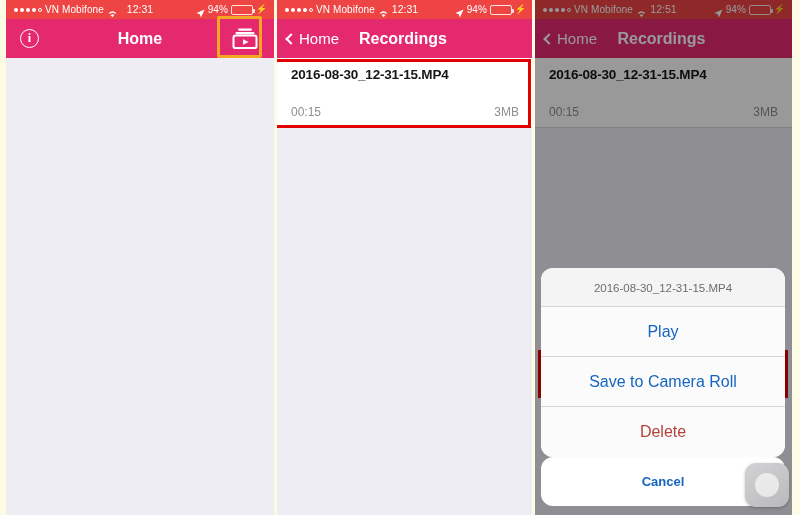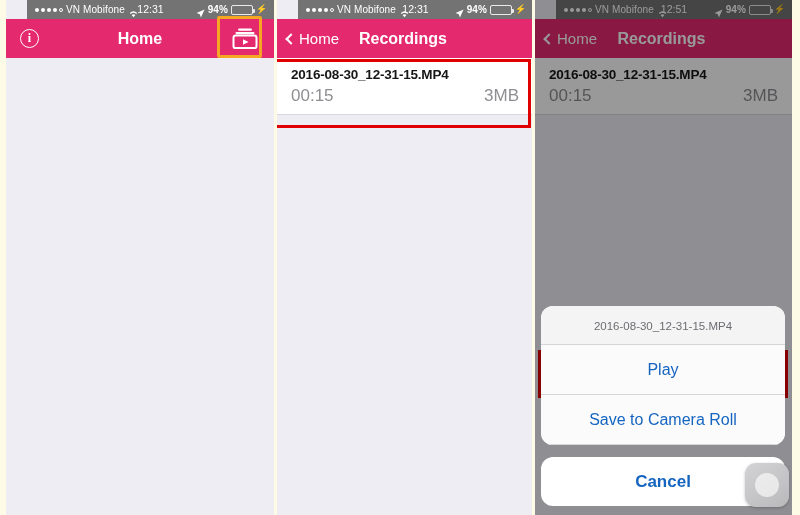--- a/index.html
+++ b/index.html
@@ -24,27 +24,26 @@
     overflow: hidden;
   }
   #panel-1 { left: 6px;   width: 268px; }
   #panel-2 { left: 277px; width: 256px; }
   #panel-3 { left: 535px; width: 257px; }
 
   
   .statusbar {
     position: relative;
     height: 19px;
-    background: #737373;
+    background: #ef4444;
     color: #ffffff;
     font-size: 10.5px;
     line-height: 19px;
     font-weight: bold;
     white-space: nowrap;
-    margin-left: 21px;
   }
   .sb-left {
     position: absolute; left: 8px; top: 0;
     display: flex; align-items: center; gap: 3px; height: 19px;
   }
   .dots { display: flex; align-items: center; gap: 2px; }
   .dot {
     width: 4px; height: 4px; border-radius: 50%;
     background: #ffffff;
   }
@@ -53,21 +52,21 @@
   .wifi { display:inline-block; width:11px; height:9px; }
   .sb-center {
     position: absolute; left: 0; right: 0; top: 0;
     text-align: center; font-size: 10.5px; font-weight: normal;
   }
   .sb-right {
     position: absolute; right: 6px; top: 0;
     display: flex; align-items: center; gap: 3px; height: 19px;
   }
   .loc-arrow { display:inline-block; width:9px; height:9px; }
-  .batt-pct { font-size: 10px; font-weight: bold; }
+  .batt-pct { font-size: 10px; font-weight: normal; }
   .batt {
     width: 22px; height: 10px;
     border: 1px solid rgba(255,255,255,.85);
     border-radius: 2px; position: relative; padding: 1px;
   }
   .batt-fill { height: 100%; width: 94%; background: #4cd455; border-radius: 1px; }
   .batt-cap {
     position: absolute; right: -3px; top: 3px;
     width: 2px; height: 4px; background: rgba(255,255,255,.85);
     border-radius: 0 1px 1px 0;
@@ -149,23 +148,23 @@
   .rec-row {
     background: #ffffff;
     padding: 9px 14px 8px 14px;
     border-bottom: 1px solid #d8d7de;
   }
   .rec-name {
     font-size: 13.5px; font-weight: bold; color: #161616;
     letter-spacing: -.2px;
   }
   .rec-meta {
-    margin-top: 4px;
+    margin-top: 23px;
     display: flex; justify-content: space-between;
-    font-size: 17px; color: #8e8e93;
+    font-size: 12px; color: #8e8e93;
   }
 
   
   .dimmer {
     position: absolute; left: 0; top: 0; right: 0; bottom: 0;
     background: rgba(0,0,0,.40);
     z-index: 5;
   }
 
   
@@ -190,25 +189,25 @@
     text-align: center;
     font-size: 16px;
     color: #1565c0;
     height: 50px; line-height: 50px;
     border-bottom: 1px solid #d6d6da;
     background: #fbfbfc;
   }
   .sheet-item.last { border-bottom: none; }
   .sheet-item.destructive { color: #b3413c; }
   .sheet-cancel {
-    margin-top: 12px;
+    margin-top: 0;
     background: #ffffff;
     border-radius: 12px;
     text-align: center;
-    font-size: 17px; font-weight: bold;
+    font-size: 13px; font-weight: bold;
     color: #1565c0;
     height: 49px; line-height: 49px;
   }
 
   
   .assistive {
     position: absolute;
     right: 3px; bottom: 8px;
     width: 44px; height: 44px;
     border-radius: 11px;
@@ -386,20 +385,21 @@
       </div>
     </div>
 
     <div class="dimmer"></div>
 
     <div class="sheet">
       <div class="sheet-card">
         <div class="sheet-title">2016-08-30_12-31-15.MP4</div>
         <div class="sheet-item">Play</div>
         <div class="sheet-item">Save to Camera Roll</div>
+        <div class="sheet-item destructive last">Delete</div>
       </div>
       <div class="sheet-cancel">Cancel</div>
     </div>
 
     <div class="assistive"></div>
   </div>
 
   <div class="hl-red" style="left:538px; top:350px; width:250px; height:48px;"></div>
 
   <div class="seam" style="left:274px;"></div>

